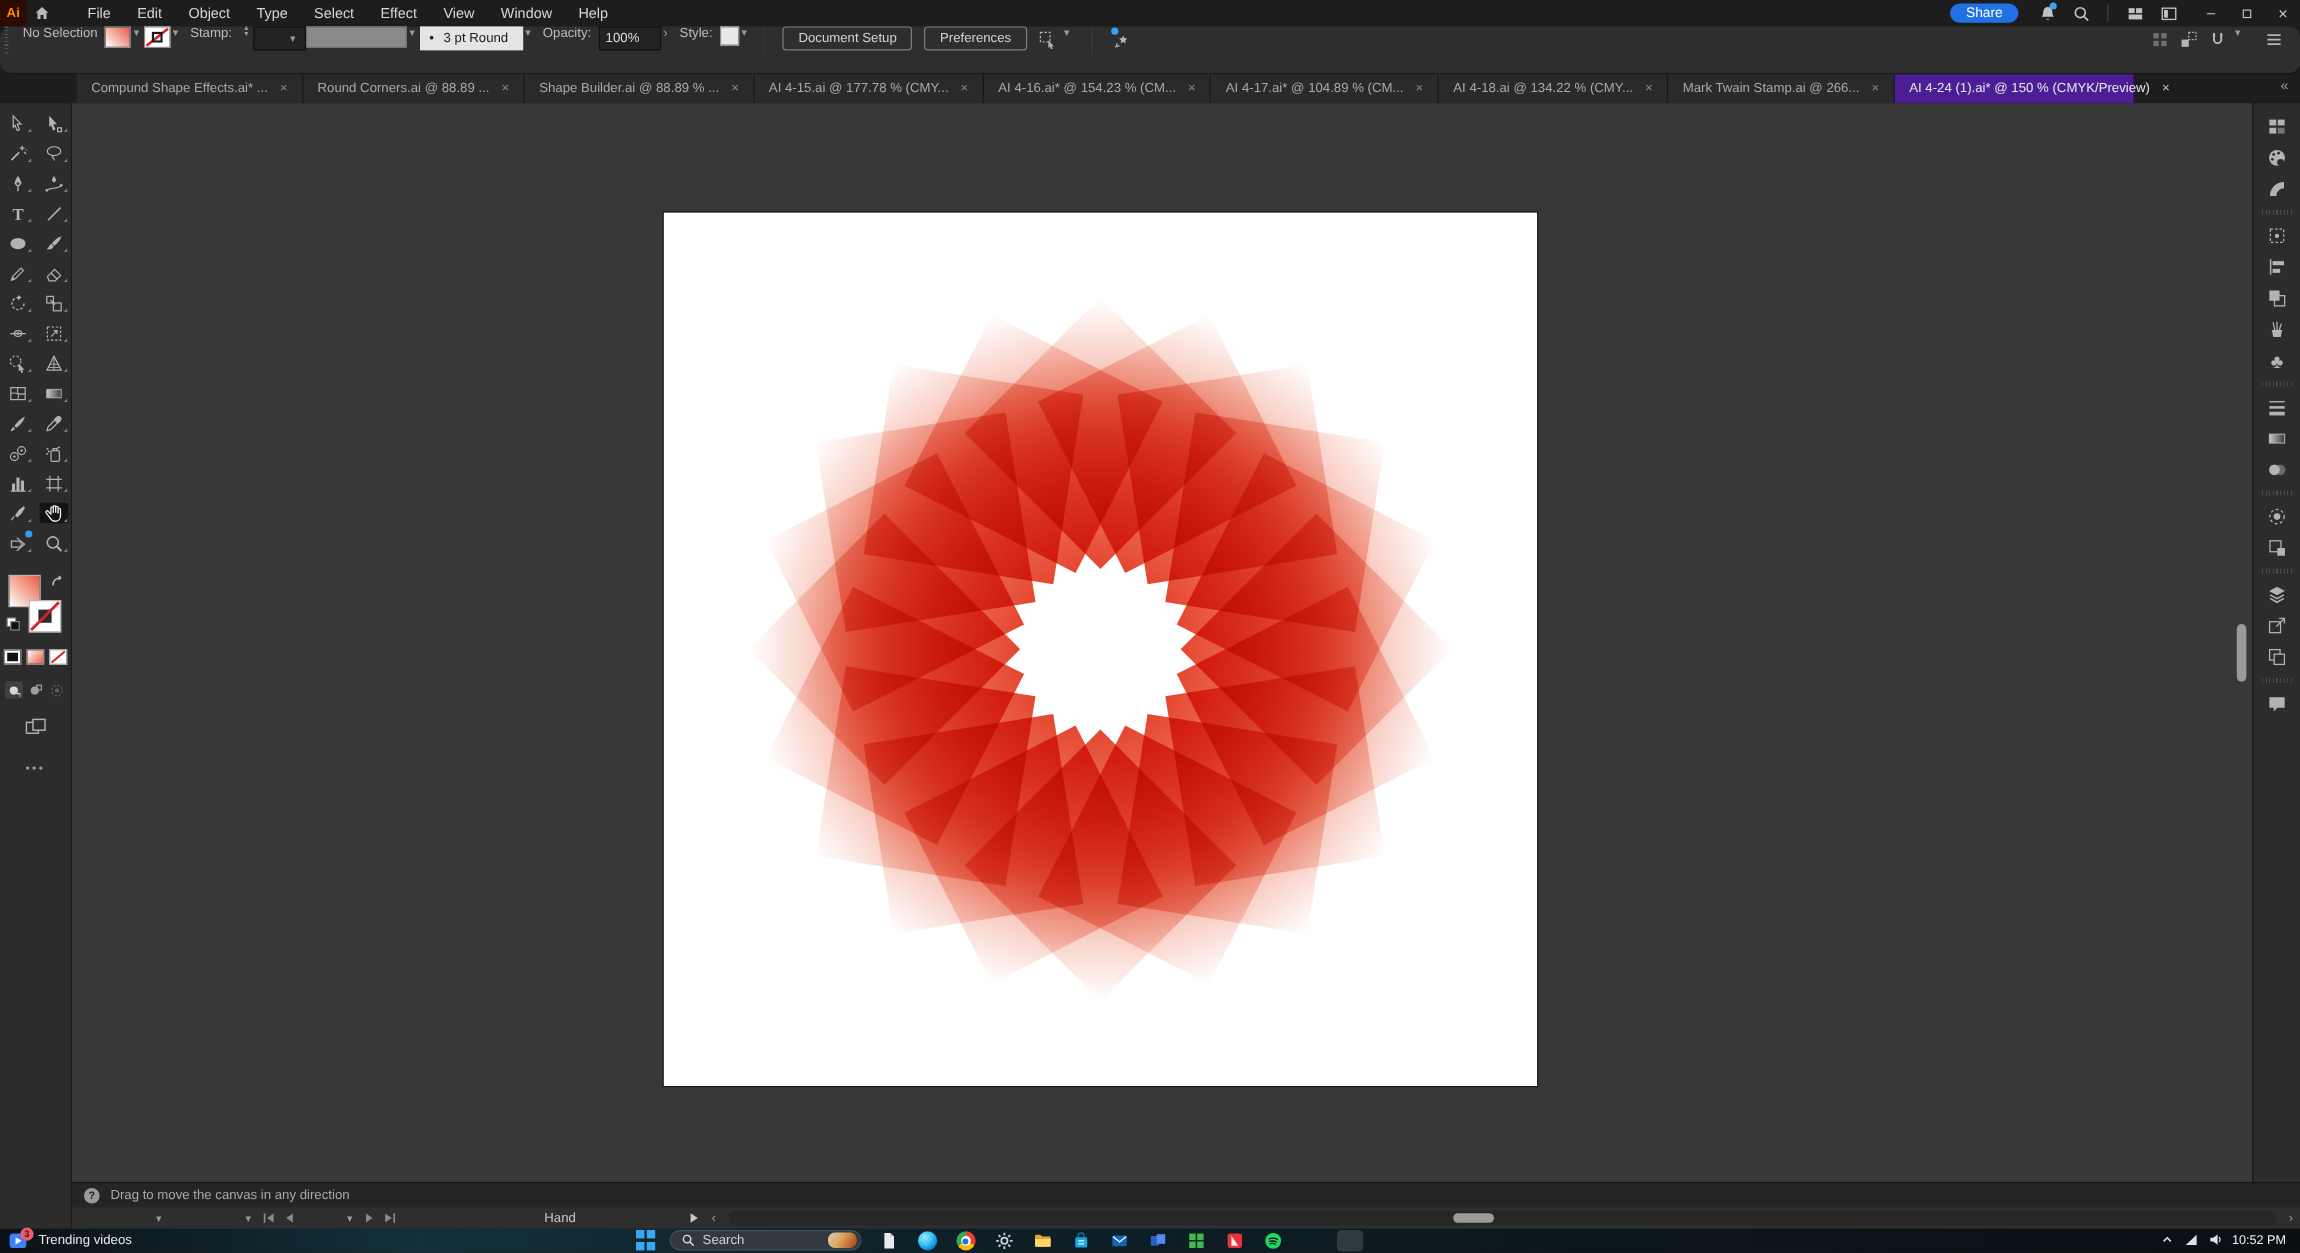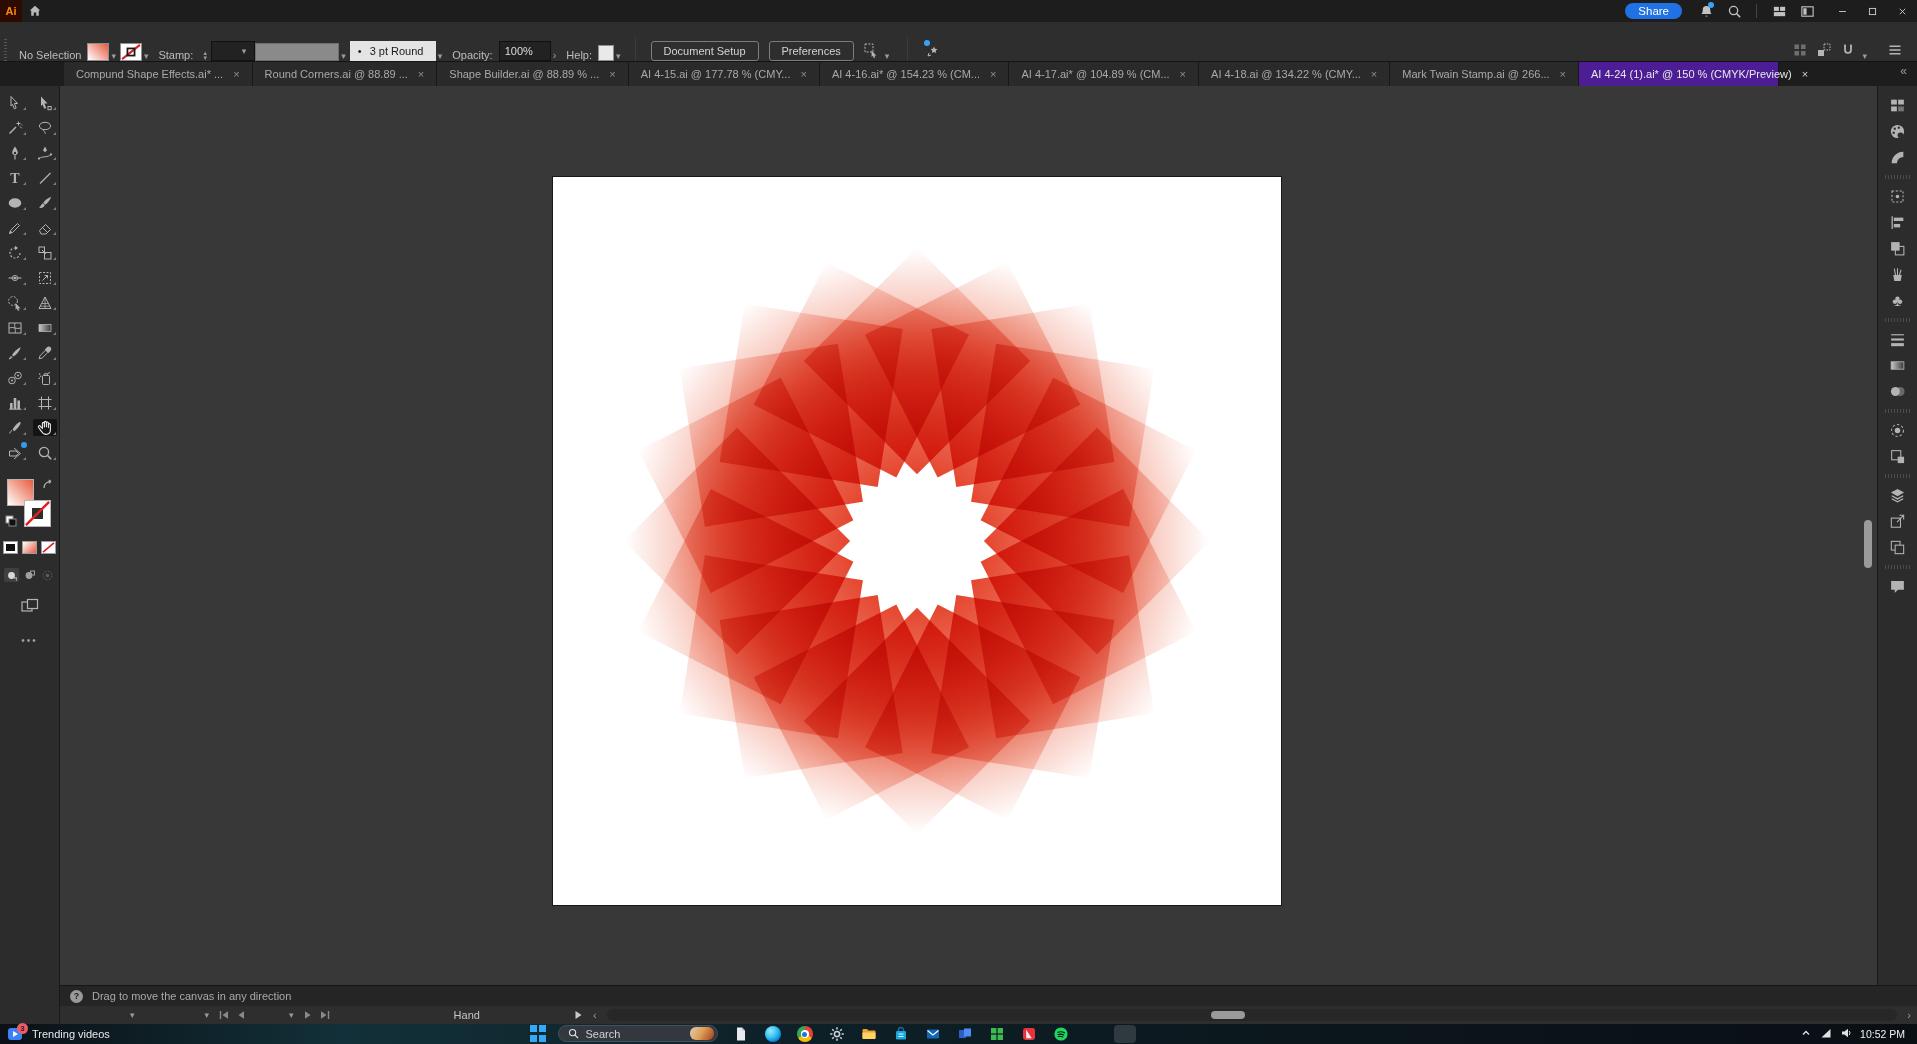--- a/index.html
+++ b/index.html
@@ -23,21 +23,21 @@
     justify-content:center; color:#c2c2c2; }
   .tb-right-icon svg { width:15px; height:15px; }
   .tb-sep { width:1px; height:14px; background:#454545; margin:0 8px; }
   .win-btns { display:flex; margin-left:6px; }
   .win-btn { width:30px; height:22px; display:flex; align-items:center; justify-content:center; color:#cfcfcf; }
   .win-btn svg { width:11px; height:11px; }
   .dot-badge { position:absolute; top:2px; right:6px; width:6px; height:6px; border-radius:50%; background:#35a3f7; }
 
   
   #controlbar { top:22px; height:40px; background:#2e2e2e; border-bottom:1px solid #141414;
-    display:flex; align-items:flex-end; padding:0 10px 0 4px; }
+    display:flex; align-items:flex-start; padding:0 10px 0 4px;border-radius:10px; }
   .grip { width:6px; height:22px; margin-right:6px;
     background-image:repeating-linear-gradient(#555 0 1px, transparent 1px 3px); width:3px; }
   .cb-label { color:#bdbdbd; margin:0 6px; white-space:nowrap; }
   .cb-sep { width:1px; height:24px; background:#1c1c1c; border-right:1px solid #3c3c3c; margin:0 10px; }
   .swatch { width:22px; height:18px; border:1px solid #8e8e8e; position:relative; }
   .chev { color:#9a9a9a; font-size:9px; margin:0 4px 0 2px; }
   .stepper { display:flex; flex-direction:column; color:#9a9a9a; font-size:6px; line-height:5px; margin:0 3px; }
   .cb-select { background:#222; border:1px solid #111; height:20px; min-width:44px;
     display:flex; align-items:center; justify-content:flex-end; padding:0 4px; }
   .brush-box { background:#8a8a8a; width:84px; height:18px; border:1px solid #6f6f6f; }
@@ -159,20 +159,31 @@
 </head>
 <body>
 
 <div class="band" id="titlebar">
   <div class="ai-logo">Ai</div>
   <div class="tb-icon">
     <svg viewBox="0 0 16 16">
         <path d="M8 2 L14 7.5 H12.3 V13.5 H9.4 V9.6 H6.6 V13.5 H3.7 V7.5 H2 Z" fill="currentColor"></path>
       </svg>
   </div>
+  <div id="menus">
+      <span class="menu-item">File</span>
+      <span class="menu-item">Edit</span>
+      <span class="menu-item">Object</span>
+      <span class="menu-item">Type</span>
+      <span class="menu-item">Select</span>
+      <span class="menu-item">Effect</span>
+      <span class="menu-item">View</span>
+      <span class="menu-item">Window</span>
+      <span class="menu-item">Help</span>
+    </div>
   <div class="tb-spacer"></div>
   <div class="share-btn">Share</div>
   <div class="tb-right-icon">
     <svg viewBox="0 0 16 16">
         <path d="M8 2 a4 4 0 0 1 4 4 c0 3 .8 4 1.5 4.6 H2.5 C3.2 10 4 9 4 6 a4 4 0 0 1 4-4 Z M6.6 12.4 a1.5 1.5 0 0 0 2.8 0 Z" fill="currentColor"></path>
       </svg>
     <span class="dot-badge"></span>
   </div>
   <div class="tb-right-icon">
     <svg viewBox="0 0 16 16">
@@ -236,21 +247,21 @@
   <div class="brush-box"></div>
   <span class="chev">▾</span>
   <div class="profile-box">
     <span>•</span>
     <span>3 pt Round</span>
   </div>
   <span class="chev">▾</span>
   <span class="cb-label">Opacity:</span>
   <div class="opacity-box">100%</div>
   <span class="chev" style="font-size:11px">›</span>
-  <span class="cb-label">Help:</span>
+  <span class="cb-label">Style:</span>
   <div class="swatch" style="background:#e9e9e9;width:16px;height:16px"></div>
   <span class="chev">▾</span>
   <div class="cb-sep"></div>
   <button class="cb-btn">Document Setup</button>
   <button class="cb-btn">Preferences</button>
   <div class="cb-icon">
     <svg viewBox="0 0 16 16">
         <rect x="2" y="2" width="8" height="8" fill="none" stroke="currentColor" stroke-dasharray="2 1.4"></rect>
         <path d="M8.6 8.6 L13.4 13.8 L11.4 13.4 L12.2 15.6 L10.8 16 L10 13.8 L8.6 15 Z" fill="currentColor"></path>
       </svg>

